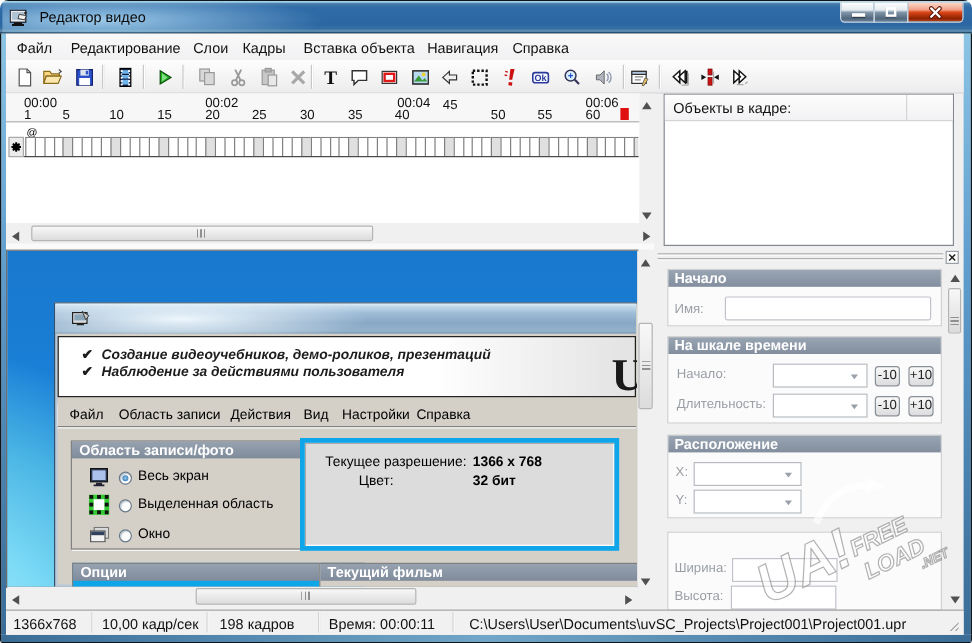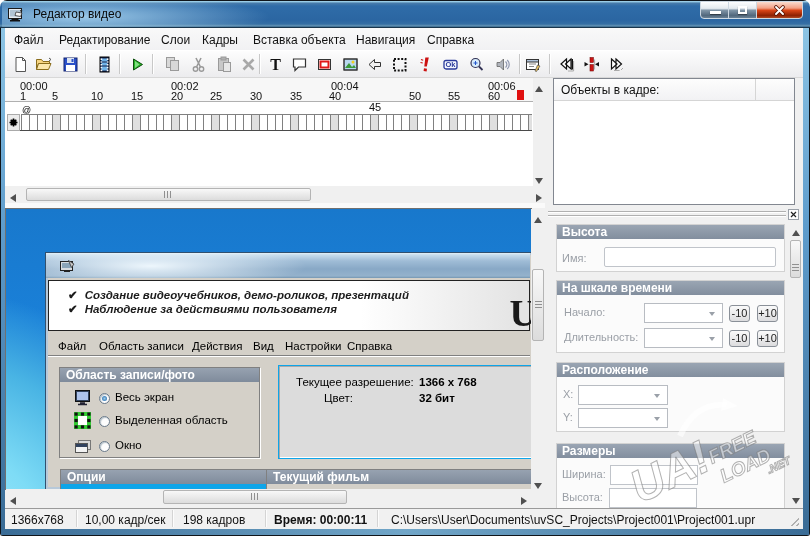--- a/index.html
+++ b/index.html
@@ -60,21 +60,21 @@
 #iwin-glow{left:0;top:0;width:330px;height:25px;background:radial-gradient(ellipse 210px 30px at 105px 13px,rgba(242,250,255,.95),rgba(242,250,255,0) 74%);}
 #iwin-titletxt{left:42px;top:6px;font-size:11.5px;color:#08090a;}
 #banner{left:2px;top:27px;width:482px;height:51px;background:linear-gradient(to right,#fff 55%,#fff 65%,#e4e4e4 98%);border:1px solid #222;box-sizing:border-box;}
 .bl{position:absolute;left:19px;font-size:11.5px;font-style:italic;font-weight:bold;color:#1c1c1c;white-space:nowrap;}
 .bl b{font-style:normal;margin-right:7px;font-weight:bold;}
 #bigU{position:absolute;right:-8px;top:10px;font-family:"Liberation Serif",serif;font-size:38px;font-weight:bold;color:#1a1a1a;}
 #imenu{left:2px;top:83px;width:482px;height:20px;border-bottom:1px solid #808080;box-shadow:0 1px 0 #fff;box-sizing:border-box;}
 .imi{position:absolute;top:4px;font-size:11.5px;color:#000;}
 #gb1{left:13px;top:114px;width:201px;height:91px;border:1px solid #808080;box-shadow:1px 1px 0 #fff;background:#d4d0c8;box-sizing:border-box;}
 .gbh{position:absolute;left:0;top:0;right:0;height:14px;background:linear-gradient(#97a2b0,#7f8b9b);color:#fff;font-weight:bold;font-size:12px;line-height:14px;padding-left:6px;}
-#gb2{left:232px;top:112px;width:266px;height:94px;border:1px solid #0ea5e9;background:#dcdcdc;box-shadow:inset 1px 1px 0 #aaa, inset -1px -1px 0 #fff;box-sizing:border-box;}
+#gb2{left:204px;top:112px;width:266px;height:94px;border:4px solid #0ea5e9;background:#dcdcdc;box-shadow:inset 1px 1px 0 #aaa, inset -1px -1px 0 #fff;box-sizing:border-box;}
 #gb3{left:14px;top:216px;width:244px;height:21px;border:1px solid #808080;background:#0ea5e9;box-sizing:border-box;}
 #gb4{left:220px;top:216px;width:266px;height:21px;border:1px solid #808080;background:#d4d0c8;box-sizing:border-box;}
 .itxt{position:absolute;font-size:11.5px;color:#000;}
 .radio{position:absolute;width:11px;height:11px;border-radius:50%;background:#fdfdfd;border:1px solid #6a7a8a;box-shadow:inset 1px 1px 1px #b8c4cc;box-sizing:border-box;}
 #statline{left:5px;top:508px;width:798px;height:1px;background:#9a9a9a;}
 #status{left:5px;top:509px;width:798px;height:20px;background:#f1f1f1;}
 .st{position:absolute;top:4px;font-size:12px;color:#111;}
 .ssep{position:absolute;top:1px;width:1px;height:17px;background:#d4d4d4;border-right:1px solid #fcfcfc;}
 #wm{left:628px;top:382px;width:175px;height:132px;pointer-events:none;}
 .cell{position:absolute;top:0;width:8px;height:17px;border-left:1px solid #808080;border-top:1px solid #808080;border-bottom:1px solid #808080;box-sizing:border-box;}</style></head>
@@ -254,21 +254,21 @@
       <div class="tlt" style="left:483px;top:2px;">00:06</div>
       <div class="tlt" style="left:15px;top:12px;">1</div>
       <div class="tlt" style="left:47px;top:12px;">5</div>
       <div class="tlt" style="left:86px;top:12px;">10</div>
       <div class="tlt" style="left:126px;top:12px;">15</div>
       <div class="tlt" style="left:166px;top:12px;">20</div>
       <div class="tlt" style="left:205px;top:12px;">25</div>
       <div class="tlt" style="left:245px;top:12px;">30</div>
       <div class="tlt" style="left:285px;top:12px;">35</div>
       <div class="tlt" style="left:324px;top:12px;">40</div>
-      <div class="tlt" style="left:364px;top:23px;">45</div>
+      <div class="tlt" style="left:364px;top:4px;">45</div>
       <div class="tlt" style="left:404px;top:12px;">50</div>
       <div class="tlt" style="left:443px;top:12px;">55</div>
       <div class="tlt" style="left:483px;top:12px;">60</div>
       <div class="abs" style="left:512px;top:12px;width:7px;height:10px;background:#e01010;"></div>
       <div class="abs" style="left:17px;top:27px;font-size:9px;color:#000;">@</div>
       <div class="abs" style="left:0;top:36px;width:527px;height:17px;overflow:hidden;">
         <div class="cell" style="left:15.7px;background:#fff;"></div>
         <div class="cell" style="left:23.6px;background:#fff;"></div>
         <div class="cell" style="left:31.6px;background:#fff;"></div>
         <div class="cell" style="left:39.5px;background:#fff;"></div>
@@ -365,21 +365,21 @@
       <div style="position:absolute;left:0;top:0;width:100%;height:1px;background:#b0b0b0;box-shadow:0 1px 0 #fff;"></div>
       <div style="position:absolute;left:0;top:4px;width:100%;height:1px;background:#b0b0b0;box-shadow:0 1px 0 #fff;"></div>
     </div>
   <div id="xbtn" class="abs">
       <svg width="9" height="9" viewBox="0 0 9 9">
         <path d="M2 2 L7 7 M7 2 L2 7" stroke="#222" stroke-width="1.2"></path>
       </svg>
     </div>
   <div id="panels" class="abs">
       <div class="panel" style="top:4px;height:48px;">
-        <div class="phead">Высота</div>
+        <div class="phead">Начало</div>
         <div class="plabel" style="left:5px;top:27px;">Имя:</div>
         <div class="pinput" style="left:47px;top:22px;width:172px;border-radius:2px;"></div>
       </div>
       <div class="panel" style="top:60px;height:73px;">
         <div class="phead">На шкале времени</div>
         <div class="plabel" style="left:7px;top:25px;">Начало:</div>
         <div class="combo" style="left:87px;top:22px;width:79px;"></div>
         <div class="pbtn" style="left:172px;top:24px;">-10</div>
         <div class="pbtn" style="left:200px;top:24px;">+10</div>
         <div class="plabel" style="left:7px;top:50px;">Длительность:</div>
@@ -388,21 +388,20 @@
         <div class="pbtn" style="left:200px;top:49px;">+10</div>
       </div>
       <div class="panel" style="top:142px;height:70px;">
         <div class="phead">Расположение</div>
         <div class="plabel" style="left:6px;top:25px;">X:</div>
         <div class="combo" style="left:21px;top:22px;width:90px;"></div>
         <div class="plabel" style="left:6px;top:48px;">Y:</div>
         <div class="combo" style="left:21px;top:45px;width:90px;"></div>
       </div>
       <div class="panel" style="top:223px;height:66px;">
-        <div class="phead">Размеры</div>
         <div class="plabel" style="left:5px;top:24px;">Ширина:</div>
         <div class="pinput" style="left:53px;top:21px;width:88px;"></div>
         <div class="plabel" style="left:5px;top:47px;">Высота:</div>
         <div class="pinput" style="left:52px;top:44px;width:88px;"></div>
       </div>
     </div>
   <div id="rsb" class="abs">
       <div class="sb-ar" style="left:1px;top:2px;width:11px;"><svg width="10" height="10">
           <path d="M5 2 L9 8 H1z" fill="#505050"></path>
         </svg></div>
@@ -503,21 +502,21 @@
     </div>
   <div id="video-corner" class="abs"></div>
   <div id="statline" class="abs"></div>
   <div id="status" class="abs">
       <div class="st" style="left:6px;">1366x768</div>
       <div class="ssep" style="left:71px;"></div>
       <div class="st" style="left:80px;">10,00 кадр/сек</div>
       <div class="ssep" style="left:167px;"></div>
       <div class="st" style="left:178px;">198 кадров</div>
       <div class="ssep" style="left:260px;"></div>
-      <div class="st" style="left:269px;font-weight:bold;">Время: 00:00:11</div>
+      <div class="st" style="left:269px;">Время: 00:00:11</div>
       <div class="ssep" style="left:372px;"></div>
       <div class="st" style="left:386px;">C:\Users\User\Documents\uvSC_Projects\Project001\Project001.upr</div>
       <div class="abs" style="right:4px;top:7px;width:10px;height:10px;background:repeating-linear-gradient(135deg,transparent 0,transparent 2px,#b0b0b0 2px,#b0b0b0 3.2px);clip-path:polygon(100% 0,100% 100%,0 100%);"></div>
     </div>
   <div id="wm" class="abs"><svg width="175" height="132" viewBox="0 0 175 132">
         <path d="M52 54 Q67 20 99 23" fill="none" stroke="rgba(255,255,255,.62)" stroke-width="6"></path>
         <path d="M95 16 l15 8 -17 5z" fill="rgba(255,255,255,.66)"></path>
         <g font-family="Liberation Sans" font-weight="bold" font-style="italic" fill="rgba(255,255,255,.5)" stroke="rgba(115,115,115,.55)" stroke-width="1">
           <text transform="translate(12,122) rotate(-26)" font-size="46">UA!</text>
           <text transform="translate(84,82) rotate(-26)" font-size="19">FREE</text>

